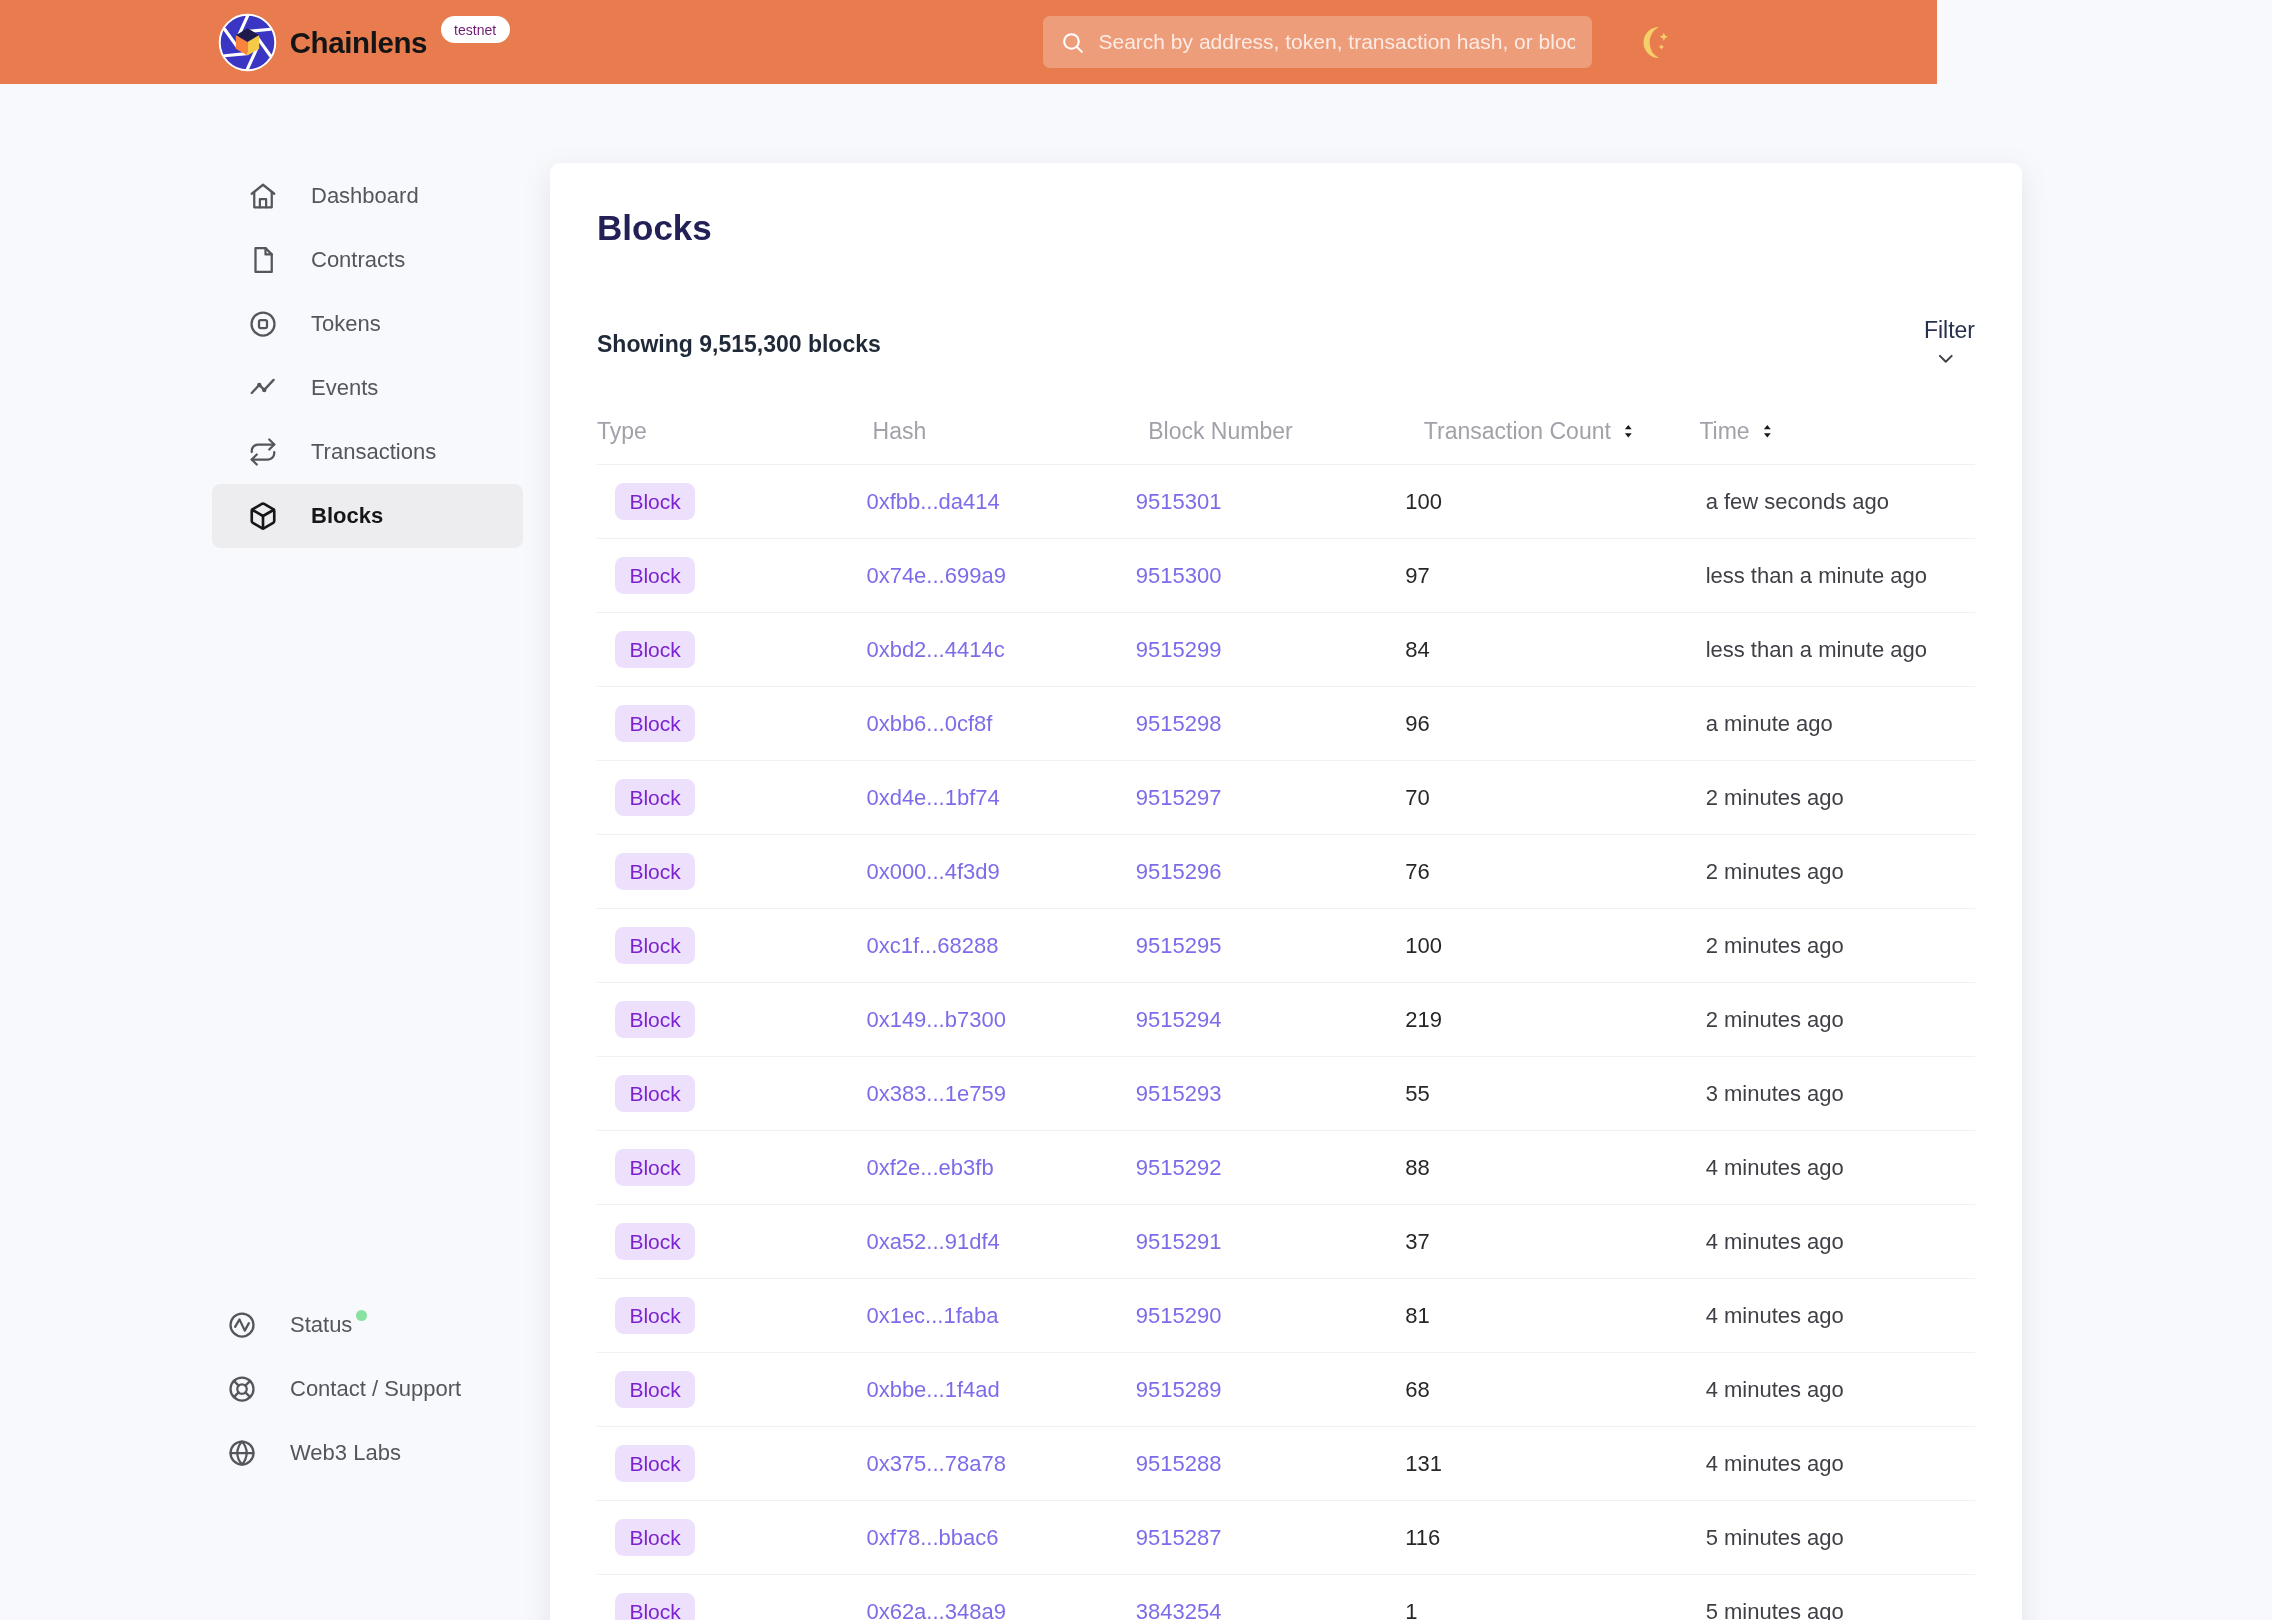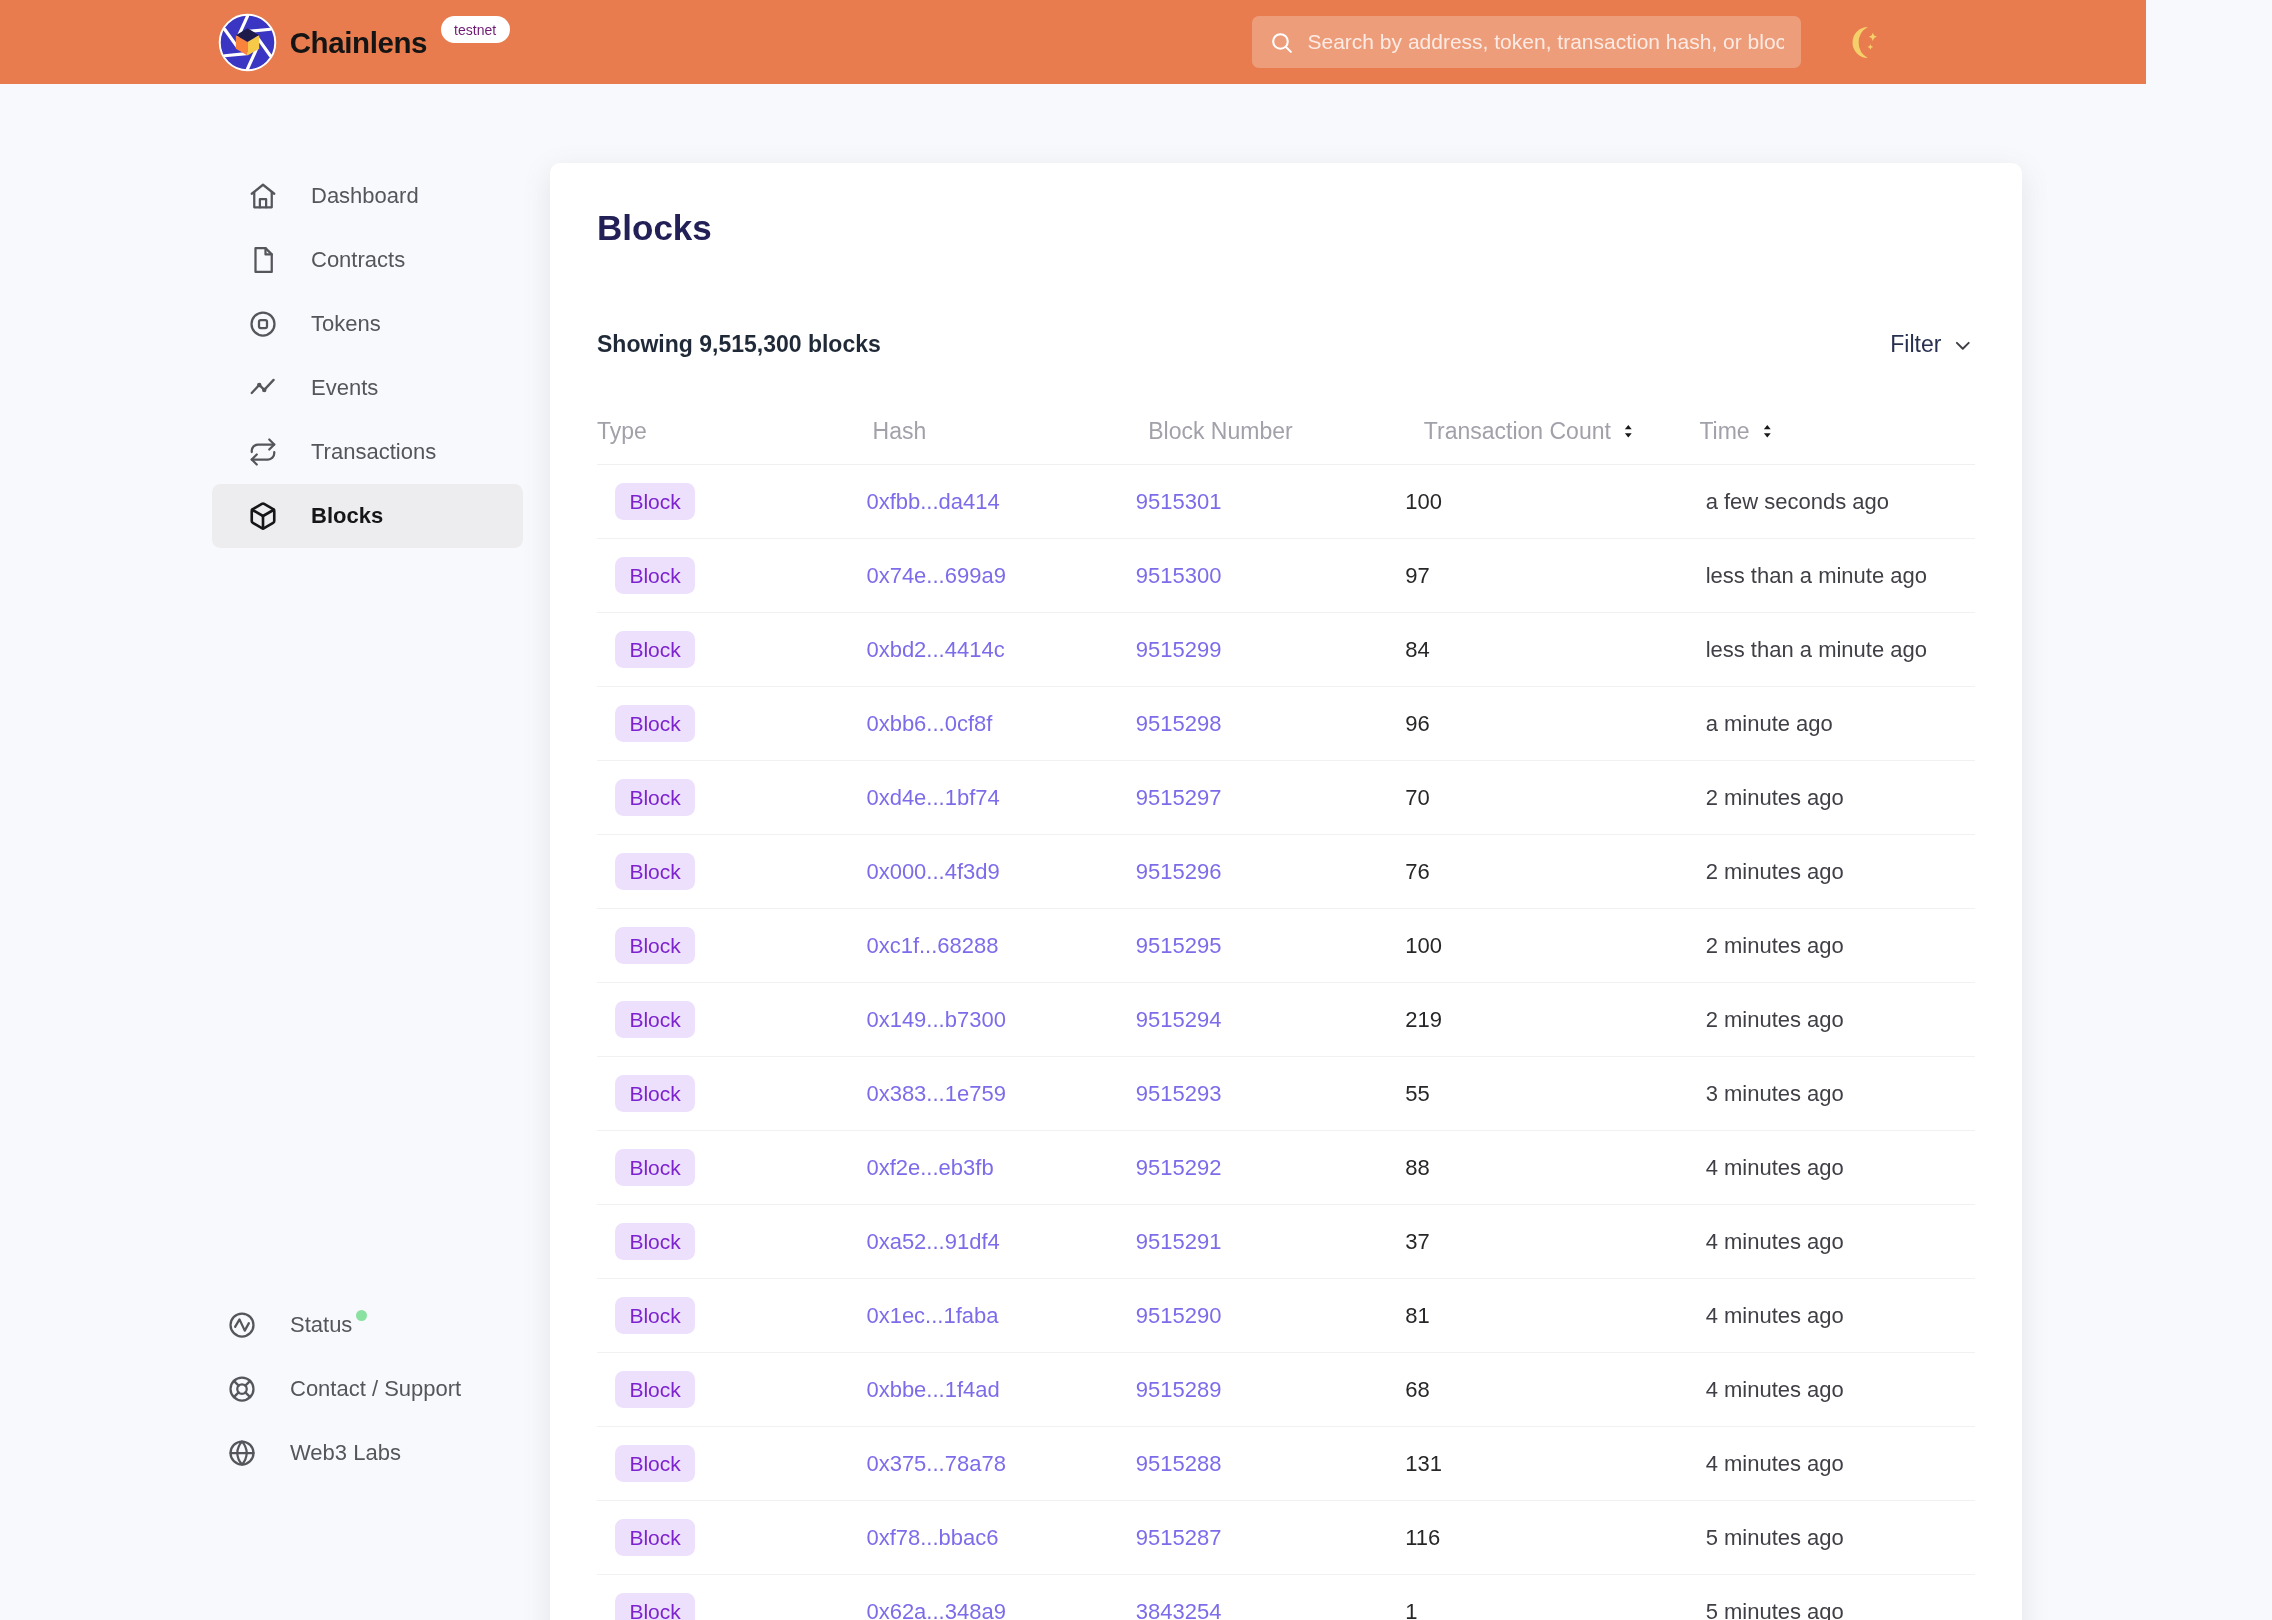--- a/index.html
+++ b/index.html
@@ -7,21 +7,21 @@
     width: 2273px; height: 1621px;
     font-family: "Liberation Sans", sans-serif;
     background: #f8f9fc;
     overflow: hidden;
     position: relative;
   }
 
   
   .topbar {
     position: absolute; left: 0; top: 0;
-    width: 2146px; height: 84px;
+    width: 1937px; height: 84px;
     background: #e87c4f;
     display: flex; align-items: center;
     padding: 0 257px 0 218px;
   }
   .brand-group { display: flex; align-items: flex-start; }
   .brand-logo { width: 59px; height: 59px; margin-top: 0; flex: none; }
   .brand-name {
     font-size: 29.5px; font-weight: 800; color: #141414;
     letter-spacing: -0.4px; margin-left: 12.7px; line-height: 59px;
   }
@@ -93,21 +93,21 @@
   }
   .meta-row {
     margin-top: 80px; height: 32px;
     display: flex; align-items: center; justify-content: space-between;
   }
   .showing-text { font-size: 23px; font-weight: 600; color: #1f2937; }
   .filter-btn {
     background: none; border: none; cursor: pointer;
     display: flex; align-items: flex-start;
     font-family: "Liberation Sans", sans-serif;
-    font-size: 23px; color: #27304e;
+    font-size: 23px; color: #27304e; flex-direction: column;
   }
   .filter-btn svg { margin-left: 10px; margin-top: 3.4px; }
 
   
   .thead {
     margin-top: 39px; height: 66px;
     display: flex; align-items: center;
     border-bottom: 0.8px solid #f0f0f2;
   }
   .th {

